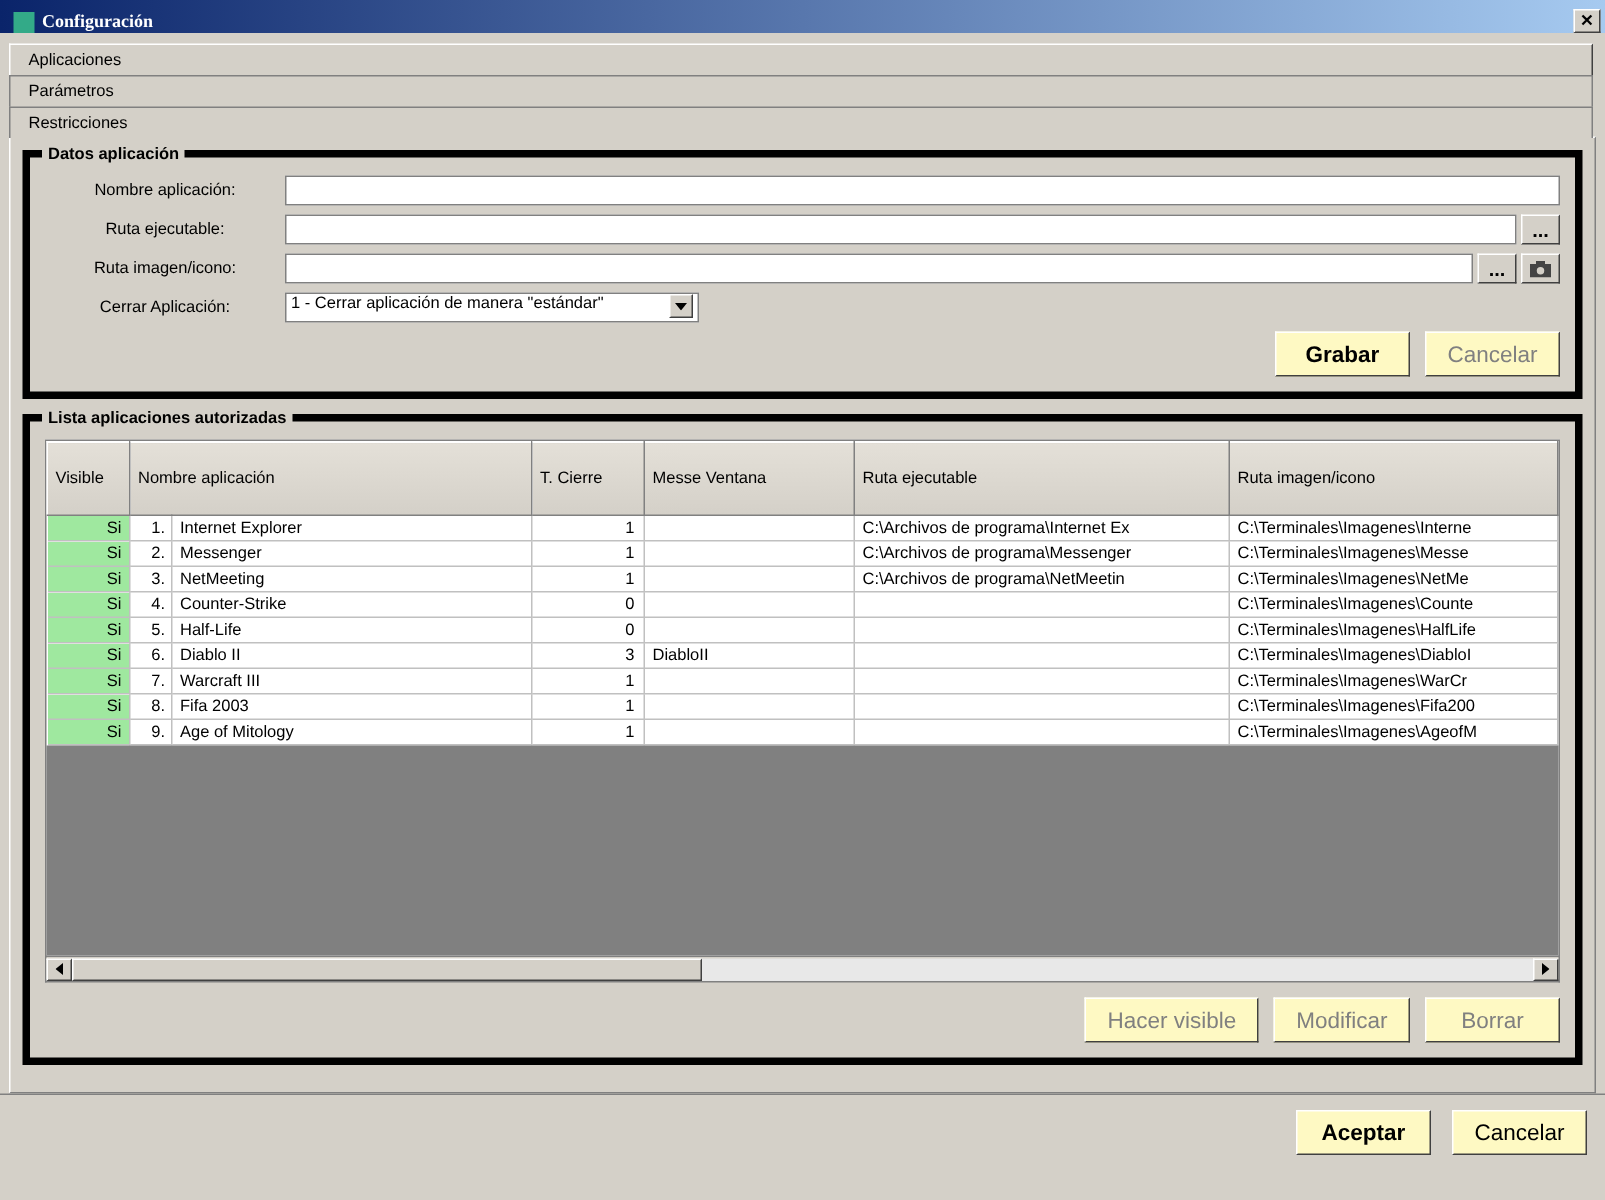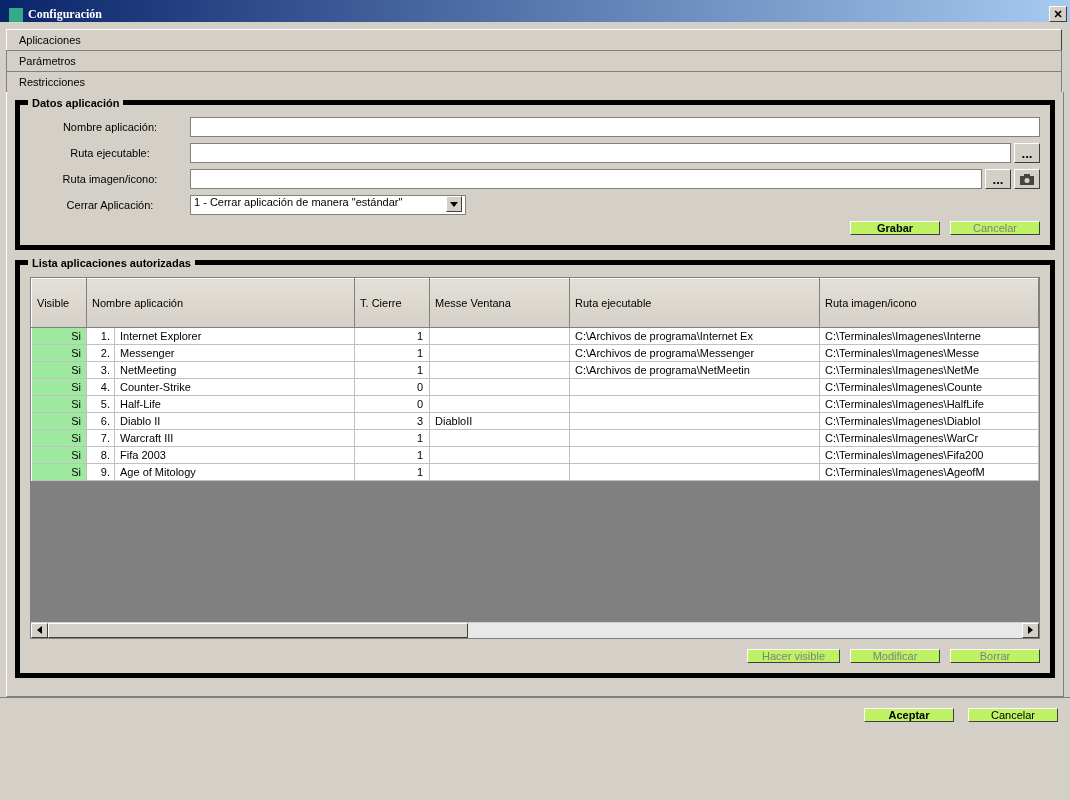--- a/index.html
+++ b/index.html
@@ -108,25 +108,25 @@
   padding: 0 3px; justify-content: space-between;
 }
 .combo .arrow {
   width: 16px; height: 16px;
   background: #d4d0c8;
   border: 1px solid #fff;
   border-right-color: #404040; border-bottom-color: #404040;
   display: flex; align-items: center; justify-content: center;
 }
 .btn {
-  min-width: 90px; height: 14px;
-  background: #bef264;
-  border: 1px solid #fff;
-  border-right-color: #404040; border-bottom-color: #404040;
-  font-family: inherit; font-size: 11px;
+  min-width: 90px; height: 30px;
+  background: #fef9c3;
+  border: 1px solid #fff;
+  border-right-color: #404040; border-bottom-color: #404040;
+  font-family: inherit; font-size: 15px;
   padding: 0 14px;
   cursor: default;
 }
 .btn.bold { font-weight: bold; }
 .btn.disabled { color: #808080; }
 .btn-row { display: flex; justify-content: flex-end; gap: 10px; margin-top: 4px; }
 .table-wrap {
   border: 1px solid #808080;
   background: #fff;
 }

